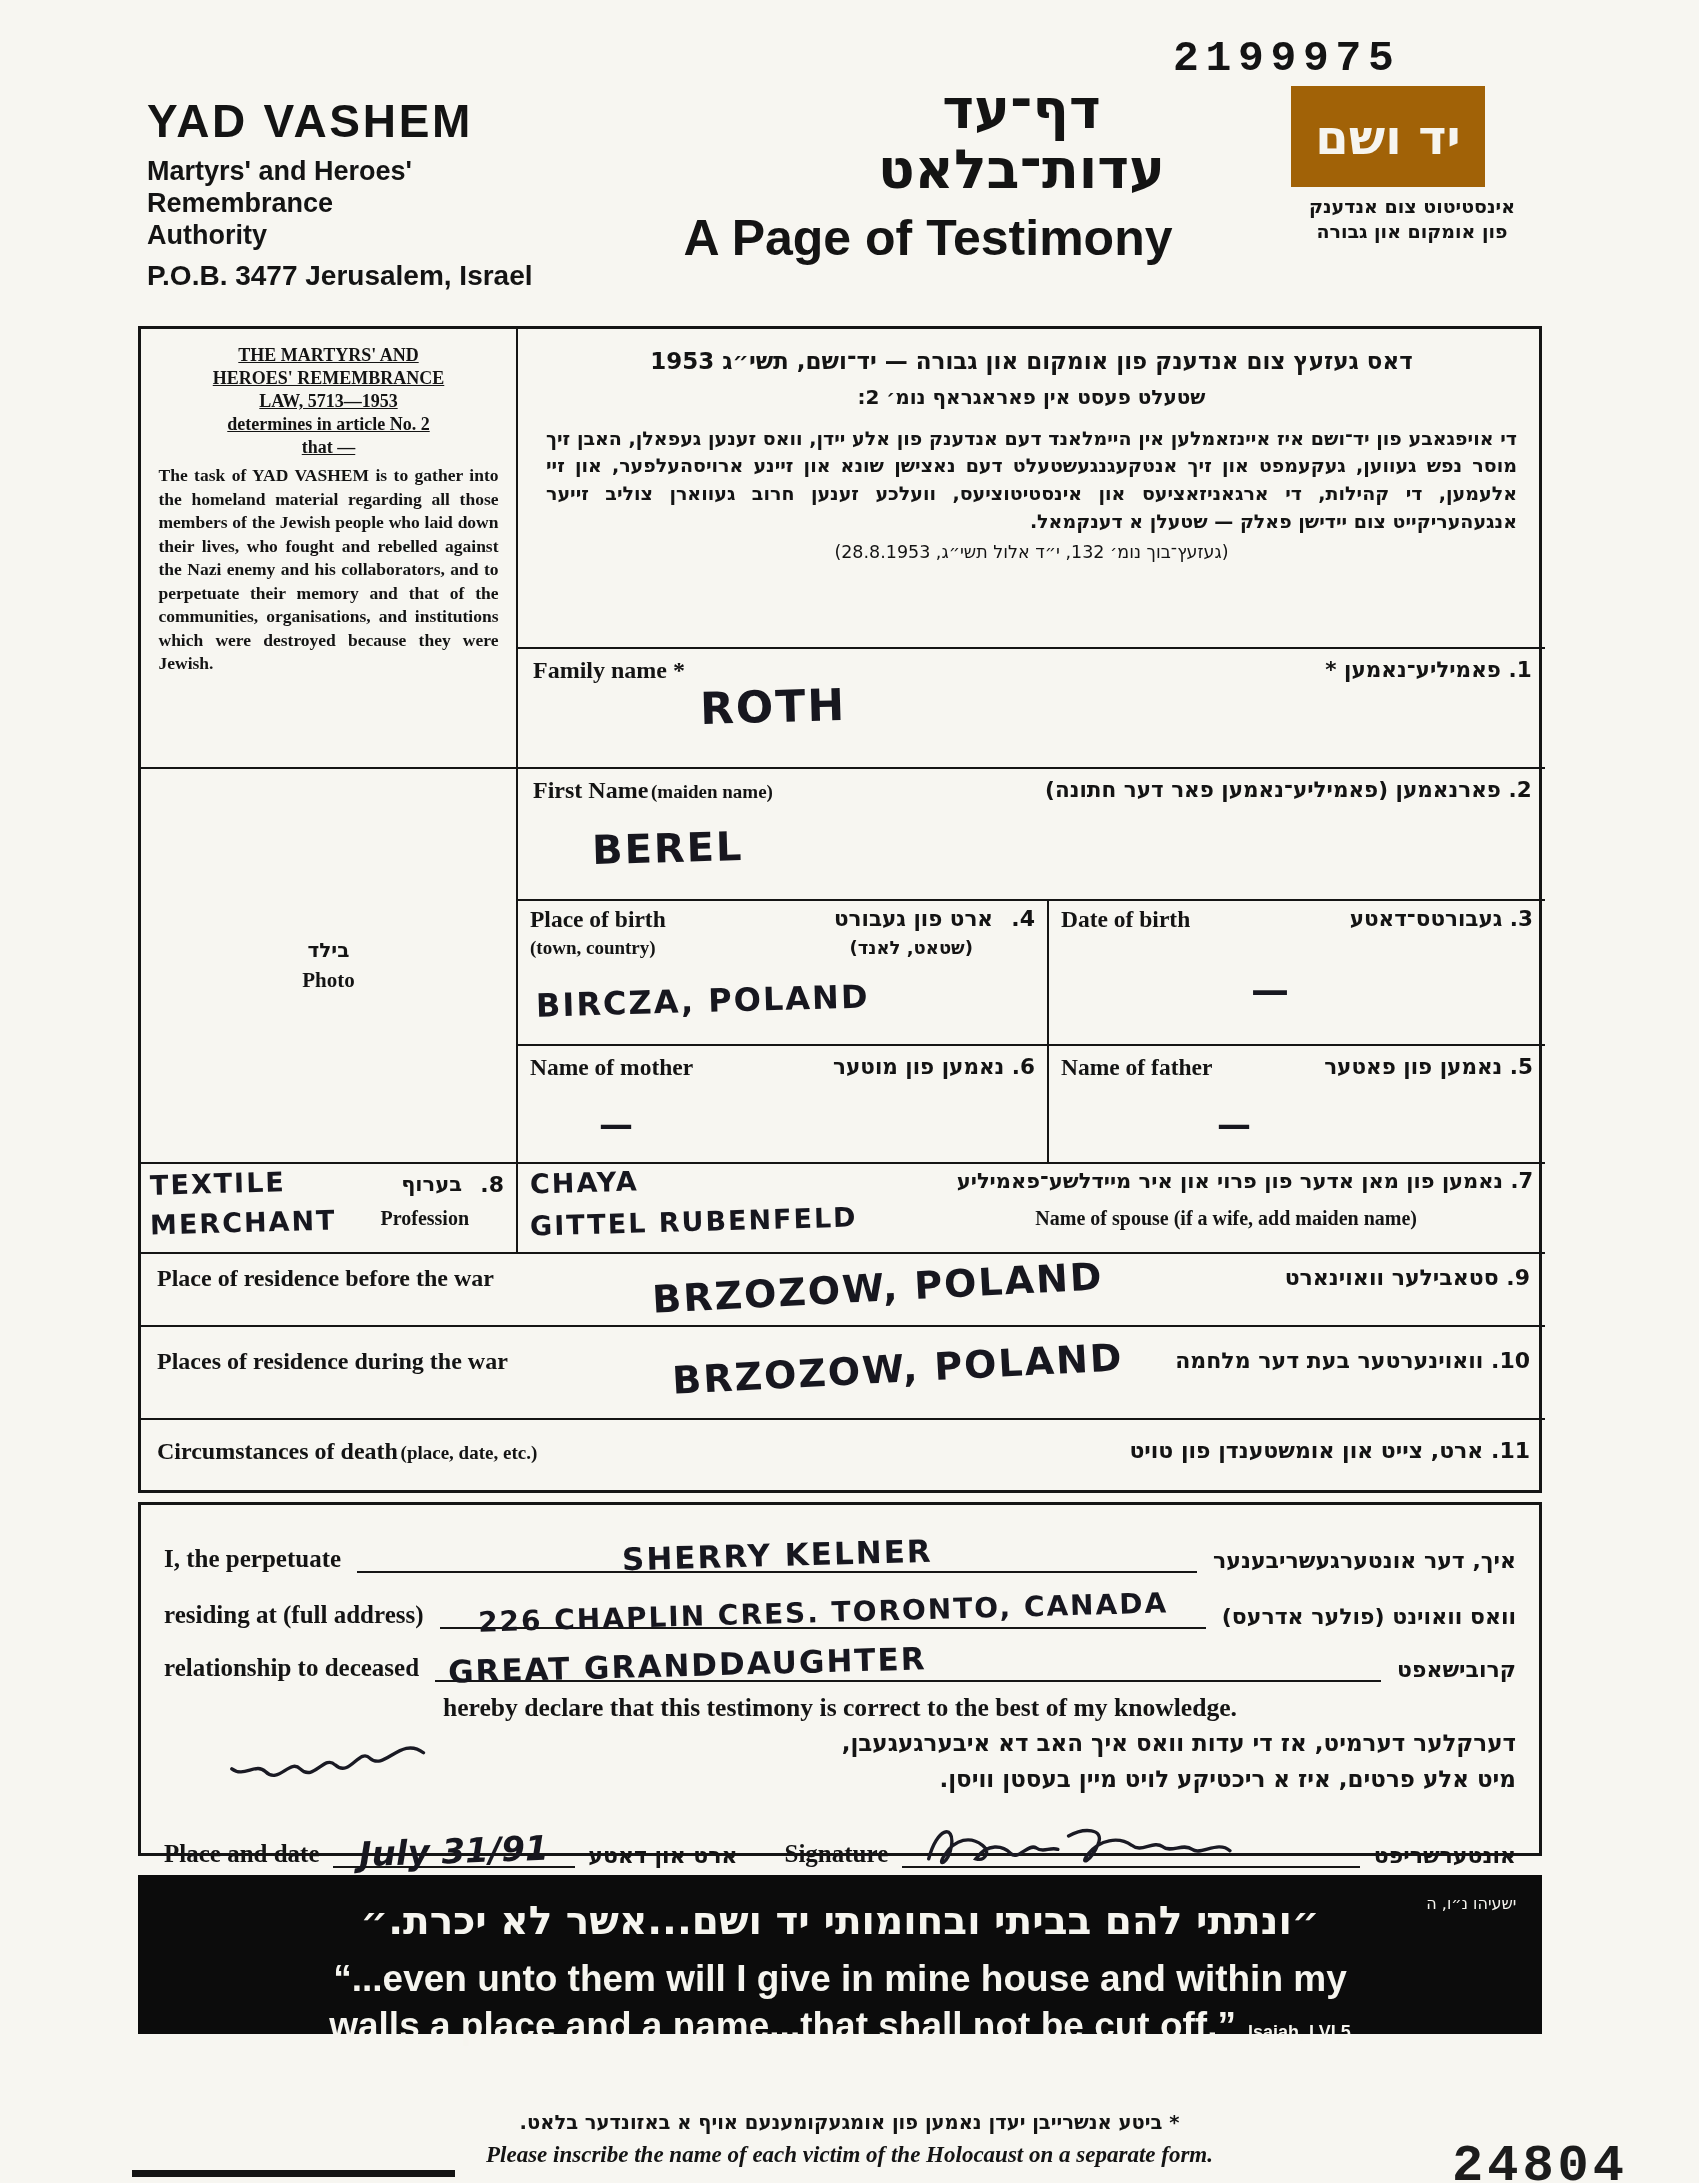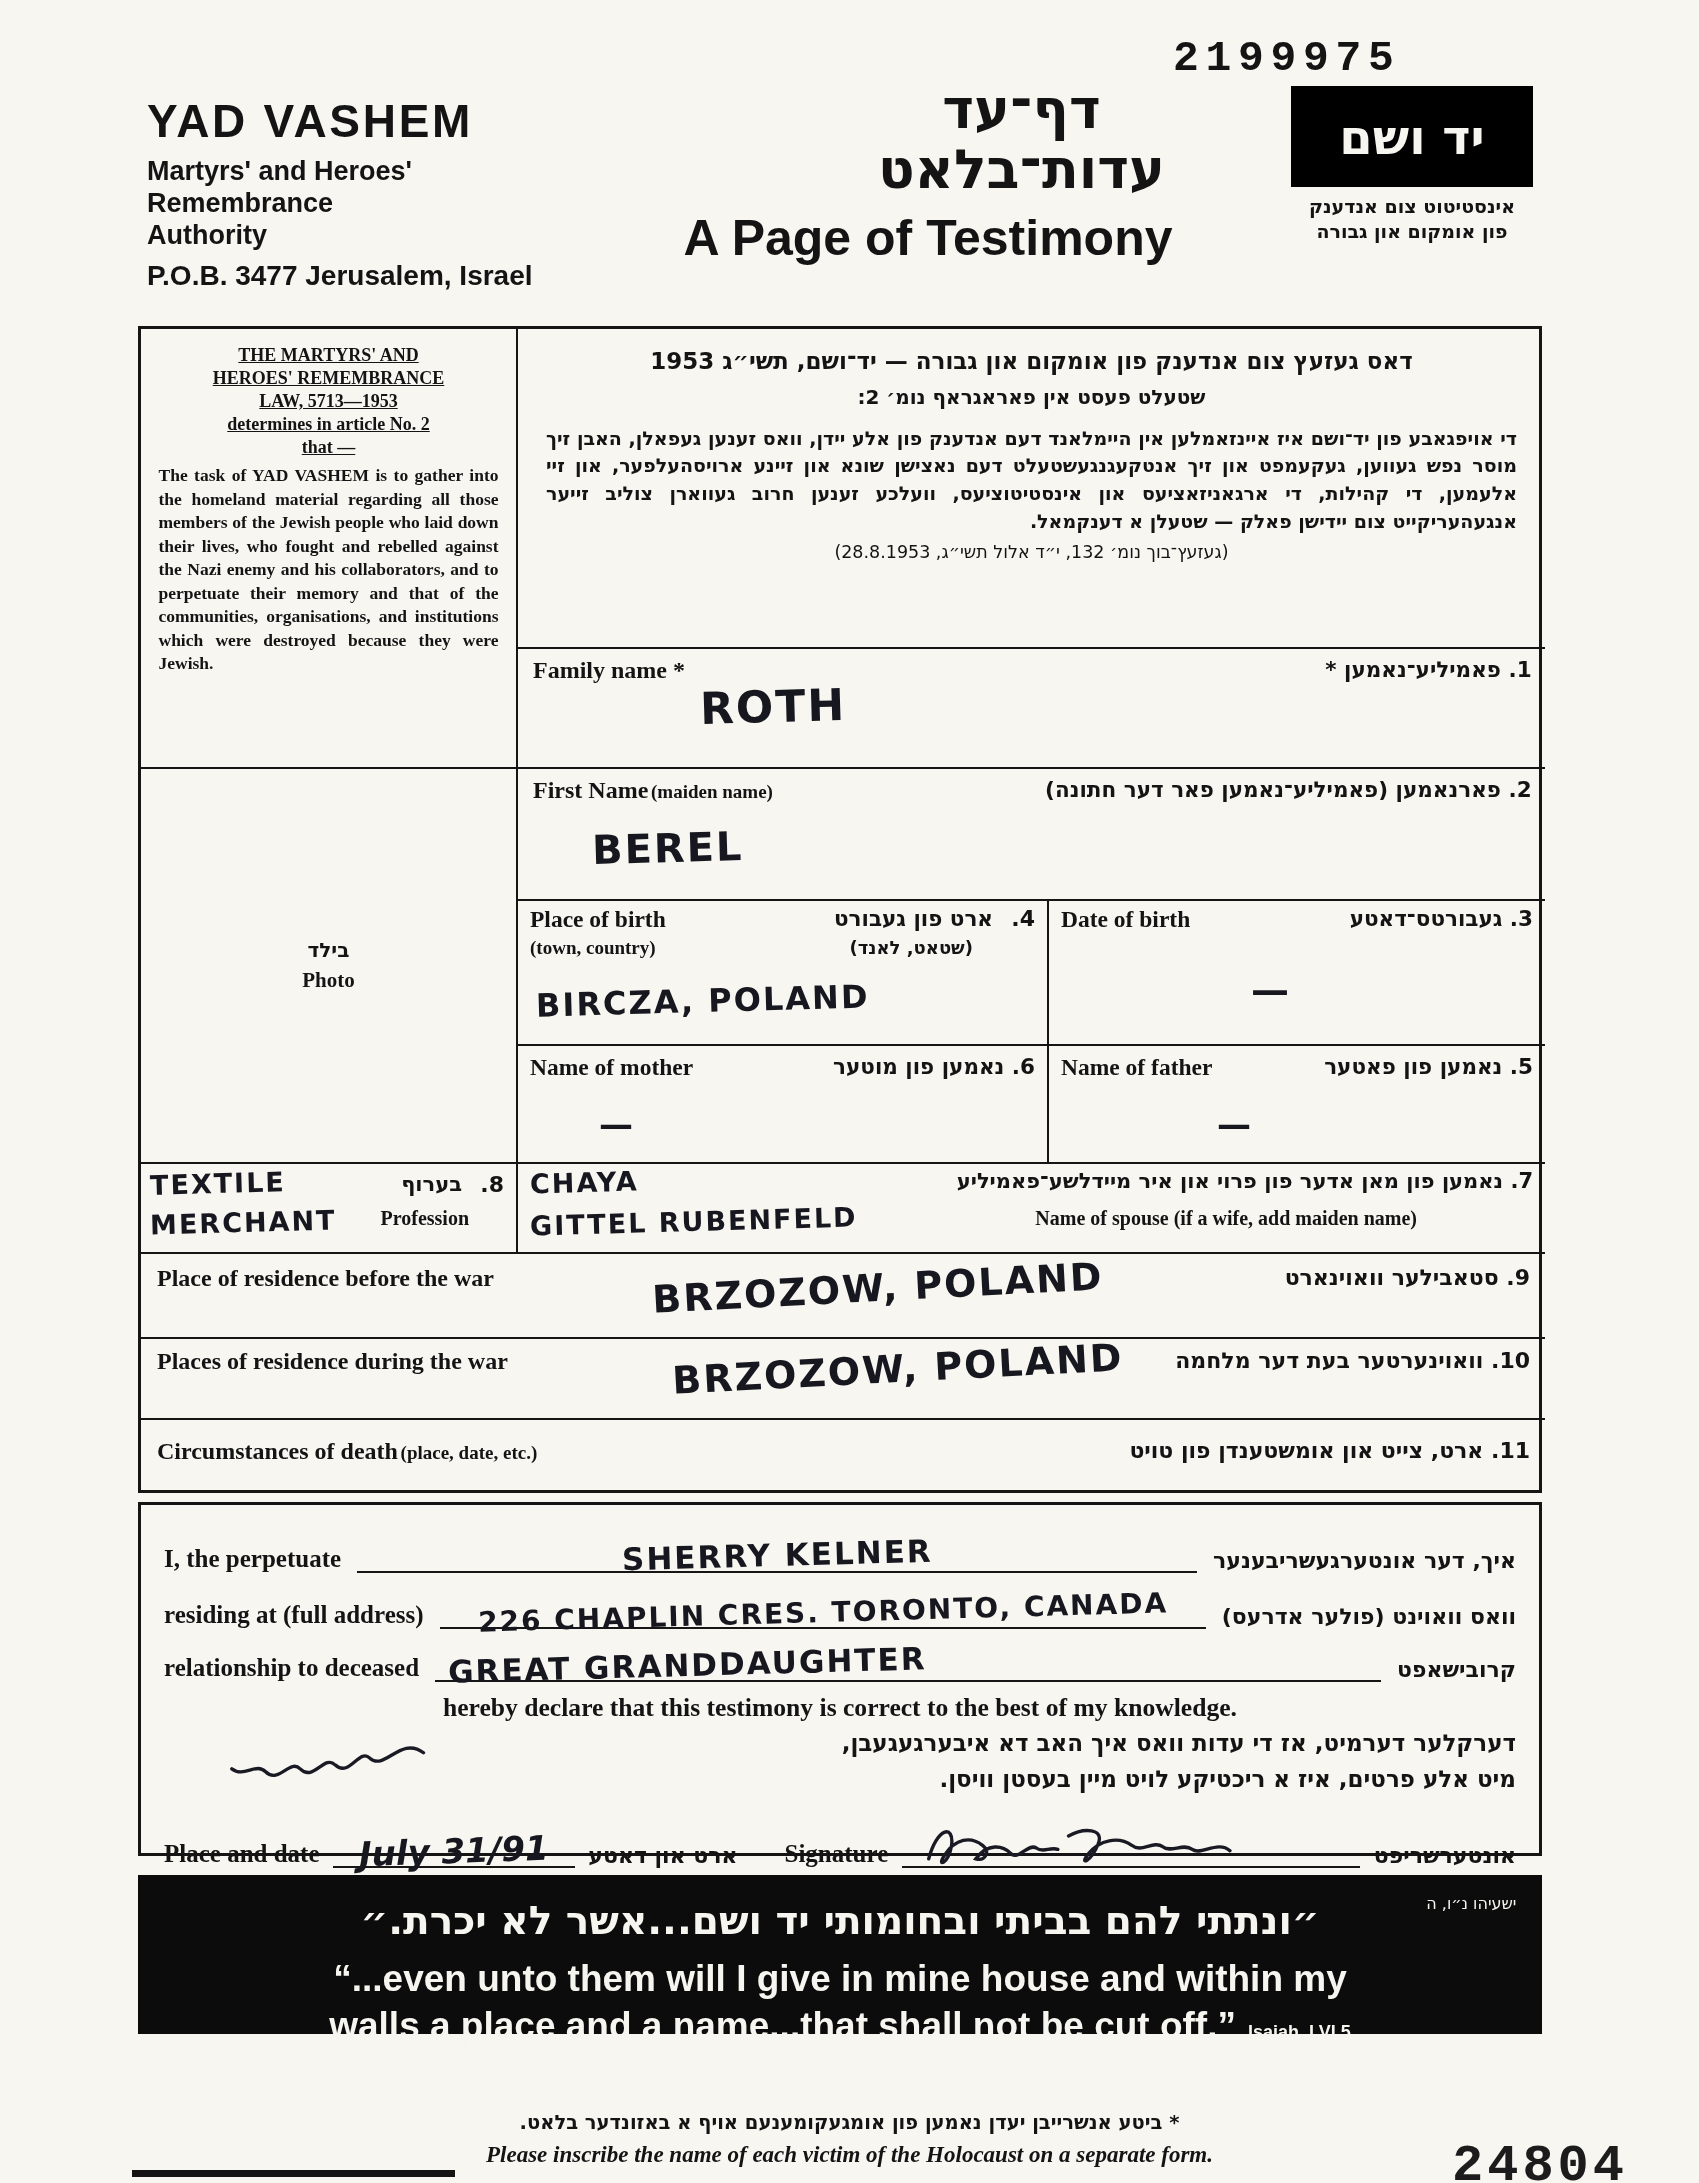--- a/index.html
+++ b/index.html
@@ -55,21 +55,21 @@
 
   <div class="abs" style="left:632px; top:81px; width:592px;">
     <div style="margin-left:188px; width:403px; text-align:center;">
       <div class="he b" dir="rtl" style="font-size:54px; line-height:58px;">דף־עד</div>
       <div class="he b" dir="rtl" style="font-size:54px; line-height:62px;">עדות־בלאט</div>
     </div>
     <div class="sans b" style="font-size:50px; text-align:center; margin-top:8px; white-space:nowrap;">A Page of Testimony</div>
   </div>
 
   <div class="abs" style="left:1291px; top:86px; width:249px;">
-    <div style="width:242px; height:101px; background:#000000; display:flex; align-items:center; justify-content:center;">
+    <div style="width:194px; height:101px; background:#a16207; display:flex; align-items:center; justify-content:center;">
       <span class="he b" dir="rtl" style="color:#f6f5f0; font-size:48px;">יד ושם</span>
     </div>
     <div class="he b" dir="rtl" style="font-size:19px; text-align:center; width:242px; margin-top:8px;">אינסטיטוט צום אנדענק</div>
     <div class="he b" dir="rtl" style="font-size:19px; text-align:center; width:242px; margin-top:2.7px;">פון אומקום און גבורה</div>
   </div>
 
   <div class="formbox" style="left:138px; top:326px; width:1404px; height:1167px;">
 
     <div class="cell" style="left:0; top:0; width:377px; height:440px; border-right-width:2.7px; border-bottom-width:2.7px; padding:15px 17.5px;">
       <div class="preline b" style="font-size:18px; line-height:23px; text-align:center;text-decoration:underline;">THE MARTYRS' AND
@@ -154,21 +154,21 @@
 
     <div class="cell" style="left:377px; top:835px; width:1027px; height:90px; border-bottom-width:2.7px;">
       <div class="abs hand tilt" style="left:12px; top:2.7px; font-size:27px;">CHAYA</div>
       <div class="abs hand tilt" style="left:12px; top:42px; font-size:27px;">GITTEL RUBENFELD</div>
       <div class="abs fldHe" dir="rtl" style="right:12px; top:5.4px; font-size:21px;">
         <span>7.</span>&nbsp;<span>נאמען פון מאן אדער פון פרוי און איר מיידלשע־פאמיליע</span>
       </div>
       <div class="abs b" style="right:128px; top:43px; font-size:20px; white-space:nowrap;">Name of spouse (if a wife, add maiden name)</div>
     </div>
 
-    <div class="cell" style="left:0; top:925px; width:1404px; height:85px; border-bottom-width:2.7px;text-align:center;">
+    <div class="cell" style="left:0; top:925px; width:1404px; height:73px; border-bottom-width:2.7px;text-align:center;">
       <div class="abs fldEn" style="left:16px; top:10.8px;">Place of residence before the war</div>
       <div class="abs hand tilt2" style="left:511px; top:12px; font-size:38px;">BRZOZOW, POLAND</div>
       <div class="abs fldHe" dir="rtl" style="right:15px; top:10.8px; font-size:22px;">
         <span>9.</span>&nbsp;<span>סטאבילער וואוינארט</span>
       </div>
     </div>
 
     <div class="cell" style="left:0; top:1010px; width:1404px; height:81px; border-bottom-width:2.7px;">
       <div class="abs fldEn" style="left:16px; top:9.4px;">Places of residence during the war</div>
       <div class="abs hand tilt2" style="left:531px; top:8px; font-size:38px;">BRZOZOW, POLAND</div>

